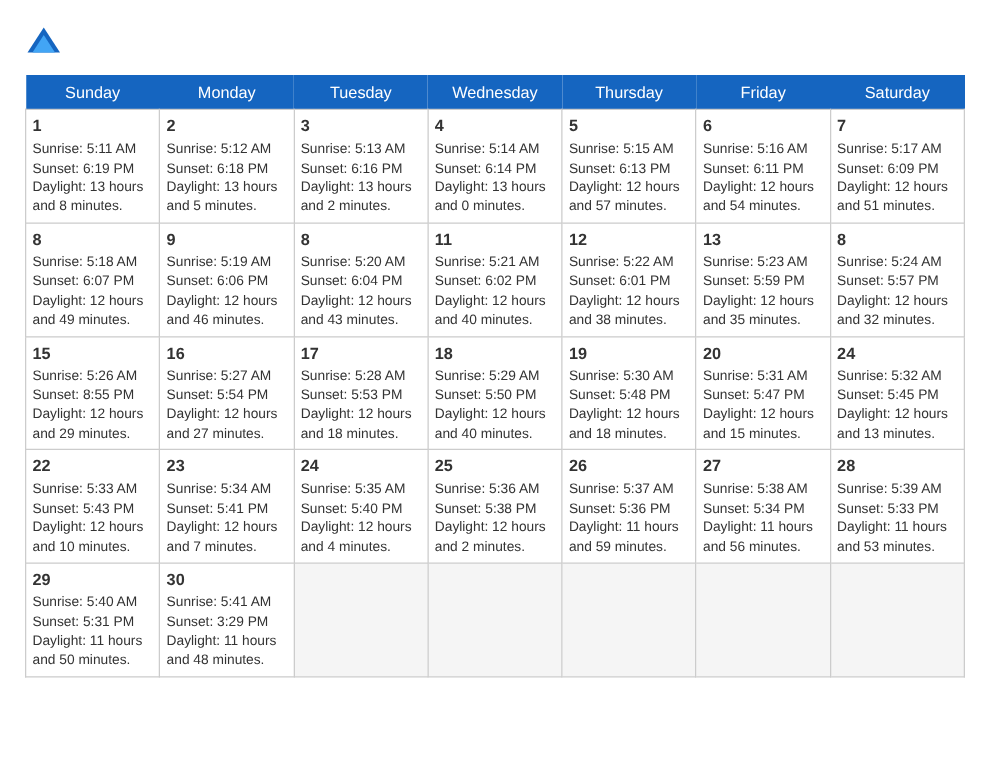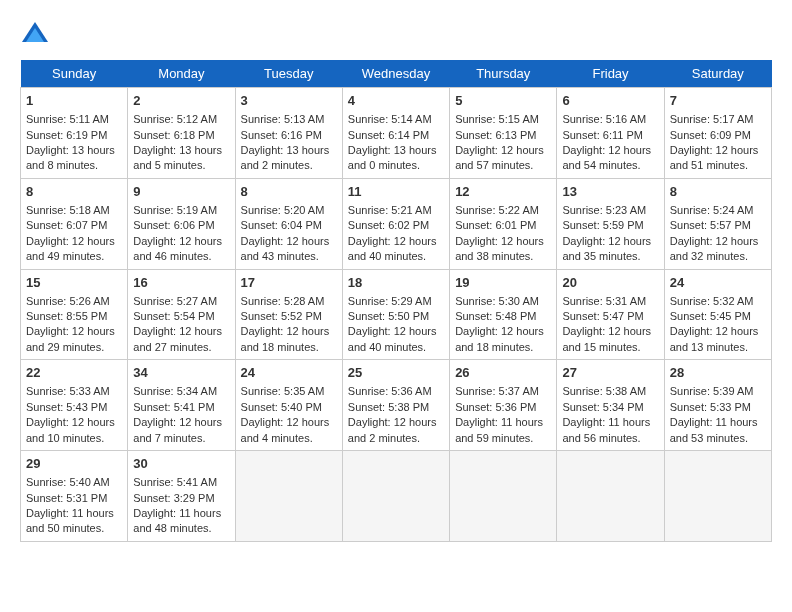--- a/index.html
+++ b/index.html
@@ -229,21 +229,21 @@
         <td>
           <span class="day-num">16</span>
           <div>Sunrise: 5:27 AM</div>
           <div>Sunset: 5:54 PM</div>
           <div>Daylight: 12 hours</div>
           <div>and 27 minutes.</div>
         </td>
         <td>
           <span class="day-num">17</span>
           <div>Sunrise: 5:28 AM</div>
-          <div>Sunset: 5:52 PM</div>
+          <div>Sunset: 5:53 PM</div>
           <div>Daylight: 12 hours</div>
           <div>and 18 minutes.</div>
         </td>
         <td>
           <span class="day-num">18</span>
           <div>Sunrise: 5:29 AM</div>
           <div>Sunset: 5:50 PM</div>
           <div>Daylight: 12 hours</div>
           <div>and 40 minutes.</div>
         </td>
@@ -271,21 +271,21 @@
       </tr>
       <tr class="week-row">
         <td>
           <span class="day-num">22</span>
           <div>Sunrise: 5:33 AM</div>
           <div>Sunset: 5:43 PM</div>
           <div>Daylight: 12 hours</div>
           <div>and 10 minutes.</div>
         </td>
         <td>
-          <span class="day-num">34</span>
+          <span class="day-num">23</span>
           <div>Sunrise: 5:34 AM</div>
           <div>Sunset: 5:41 PM</div>
           <div>Daylight: 12 hours</div>
           <div>and 7 minutes.</div>
         </td>
         <td>
           <span class="day-num">24</span>
           <div>Sunrise: 5:35 AM</div>
           <div>Sunset: 5:40 PM</div>
           <div>Daylight: 12 hours</div>

